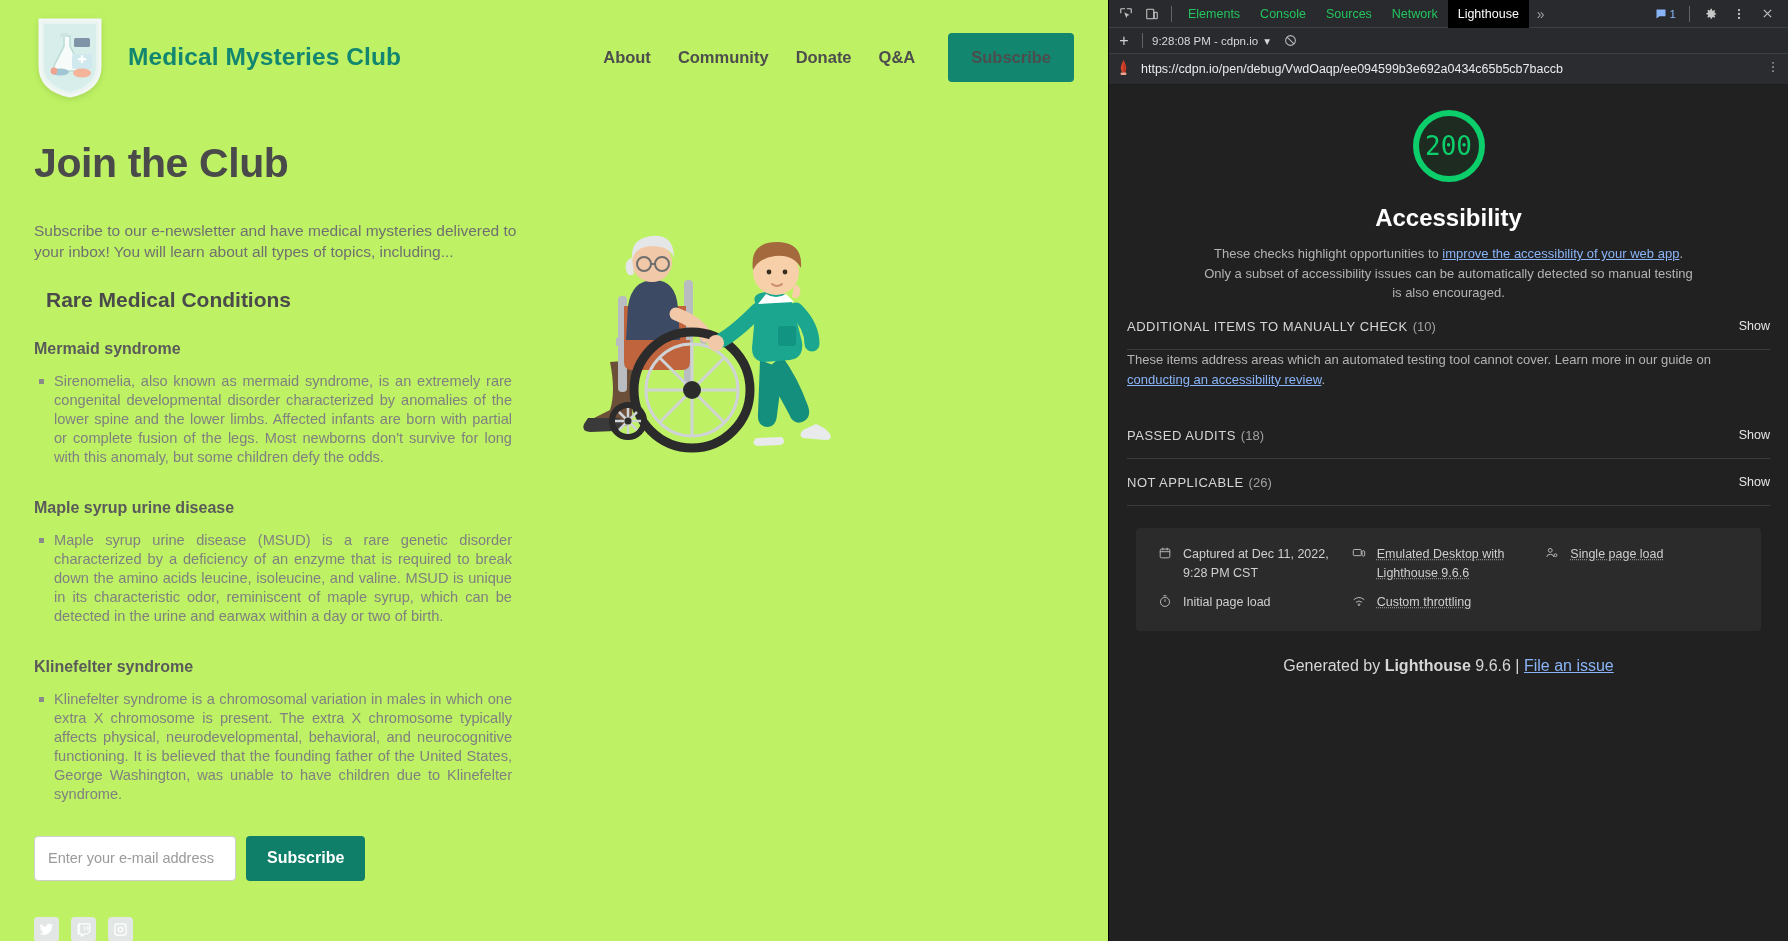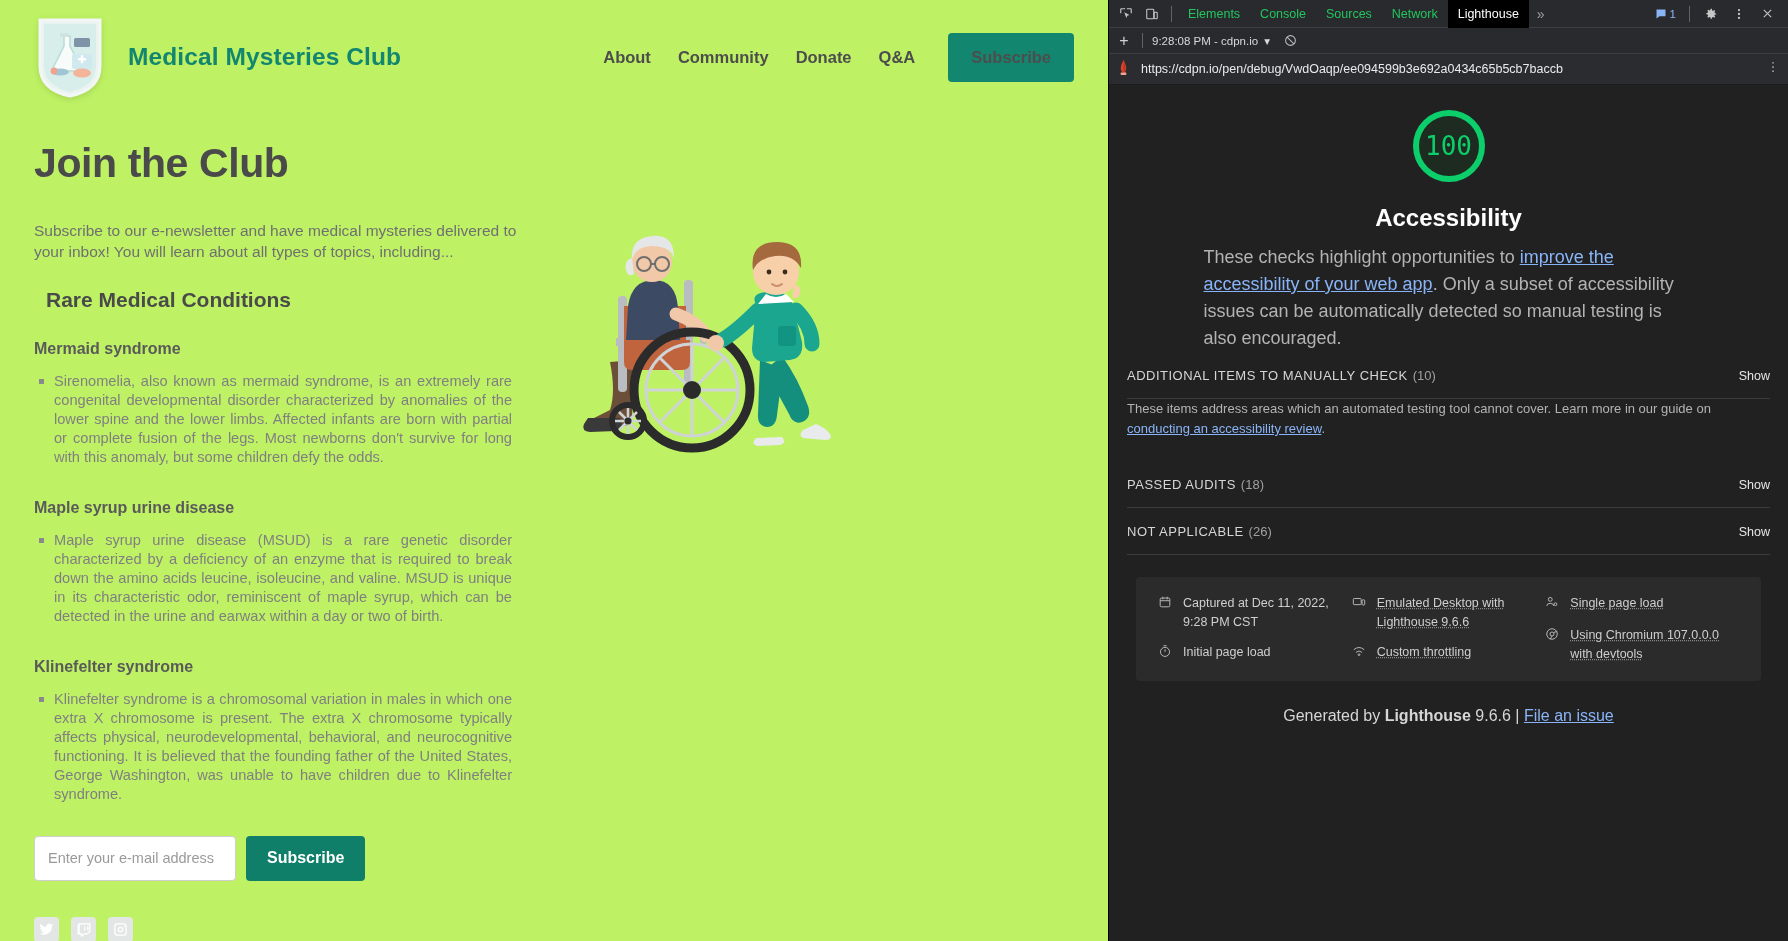--- a/index.html
+++ b/index.html
@@ -144,22 +144,22 @@
   .lh-gauge {
     width: 72px; height: 72px; border: 6px solid #0cce6b; border-radius: 50%;
     margin: 0 auto; display: flex; align-items: center; justify-content: center;
     background: #1d2b21;
   }
   .lh-gauge span {
     font-family: "DejaVu Sans Mono", monospace; font-size: 26px; color: #0cce6b; font-weight: 400;
   }
   .lh-cat-title { font-size: 24px; font-weight: 700; color: #fff; margin-top: 22px; }
   .lh-desc {
-    font-size: 18px; line-height: 1.5; color: #b3b3b3; max-width: 490px;
-    margin: 12px auto 0 auto; text-align: left;
+    font-size: 13px; line-height: 1.5; color: #b3b3b3; max-width: 490px;
+    margin: 12px auto 0 auto; text-align: center;
   }
   .lh-link { color: #8ab4f8; text-decoration: underline; cursor: pointer; }
 
   .lh-sec {
     margin: 0 18px; border-bottom: 1px solid #3c3c3c;
   }
   .lh-sec-head {
     display: flex; align-items: center; padding: 16px 0 15px 0; cursor: pointer;
   }
   .lh-sec-title {
@@ -404,21 +404,21 @@
             <circle cx="6" cy="8" r="1.1"></circle>
             <circle cx="6" cy="13" r="1.1"></circle>
           </svg>
       </span>
     </div>
 
     <div class="lh-report">
 
       <div class="lh-gauge-wrap">
         <div class="lh-gauge">
-          <span>100</span>
+          <span>200</span>
         </div>
         <div class="lh-cat-title">Accessibility</div>
         <div class="lh-desc">
           <span>These checks highlight opportunities to </span><a class="lh-link" href="#">improve the accessibility of your web app</a><span>. Only a subset of accessibility issues can be automatically detected so manual testing is also encouraged.</span>
         </div>
       </div>
 
       <div class="lh-sec">
         <div class="lh-sec-head">
           <span class="lh-sec-title">ADDITIONAL ITEMS TO MANUALLY CHECK</span>
@@ -493,30 +493,20 @@
           <div class="lh-meta-item linky">
             <span class="mi-ico">
               <svg width="14" height="14" viewBox="0 0 16 16" fill="none" stroke="#b9b9b9" stroke-width="1.1">
                   <circle cx="6" cy="5" r="2.2"></circle>
                   <path d="M2 12.5q0-3 4-3t4 3"></path>
                   <circle cx="12" cy="10.5" r="1.6"></circle>
                 </svg>
             </span>
             <span class="mi-txt">Single page load</span>
           </div>
-          <div class="lh-meta-item linky">
-            <span class="mi-ico">
-              <svg width="14" height="14" viewBox="0 0 16 16" fill="none" stroke="#b9b9b9" stroke-width="1.1">
-                  <circle cx="8" cy="8" r="6"></circle>
-                  <circle cx="8" cy="8" r="2.3"></circle>
-                  <path d="M10 6.2L14 5M8 10.3L6 14"></path>
-                </svg>
-            </span>
-            <span class="mi-txt">Using Chromium 107.0.0.0 with devtools</span>
-          </div>
         </div>
       </div>
 
       <div class="lh-footer">
         <span>Generated by </span><b>Lighthouse</b><span> 9.6.6 | </span><a class="lh-link" href="#">File an issue</a>
       </div>
 
     </div>
   </div>
 </div>

